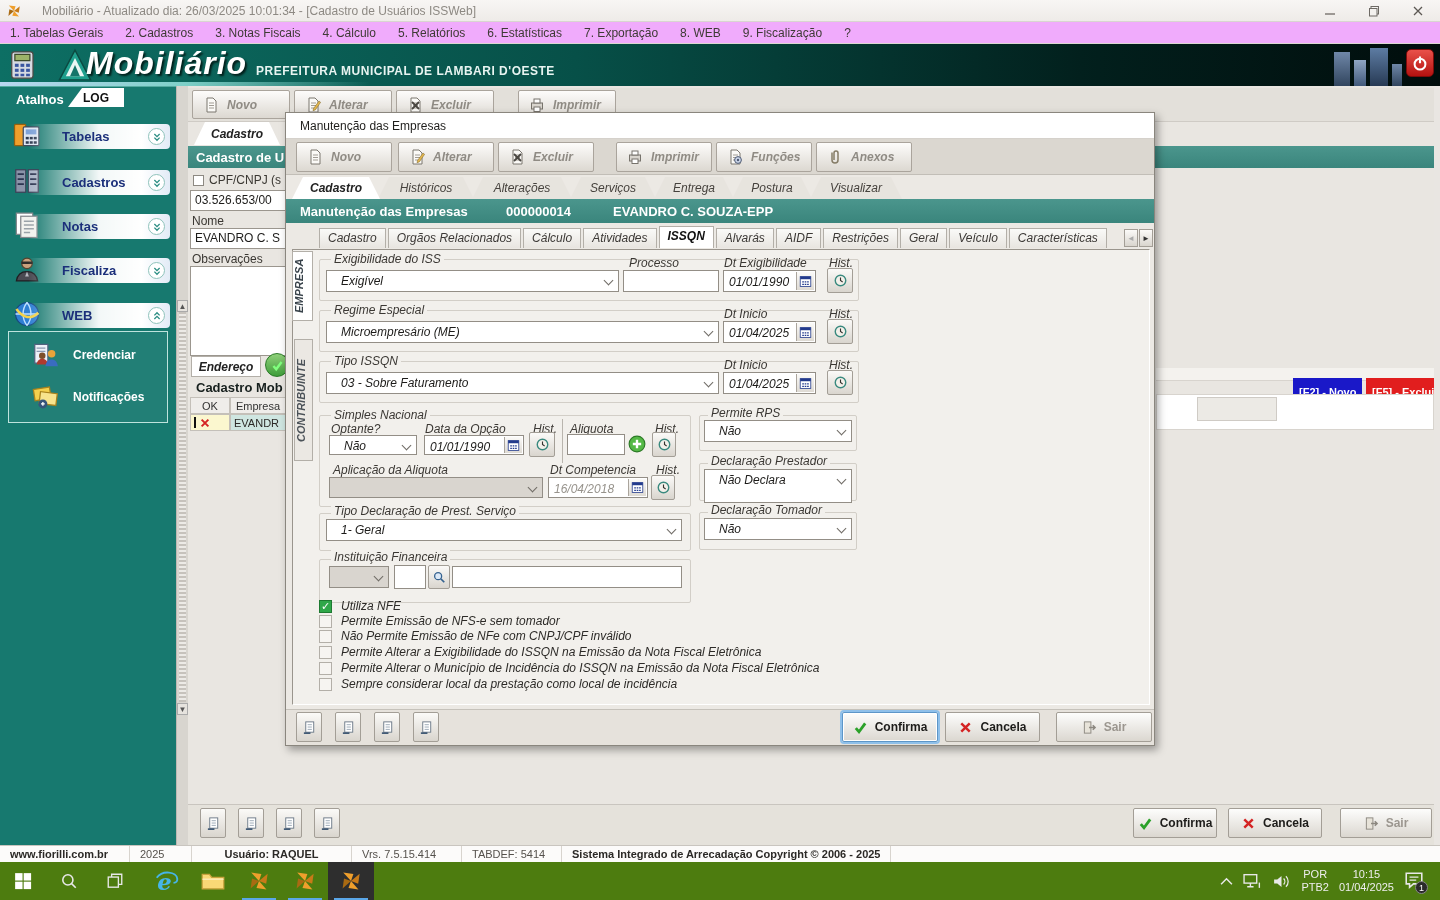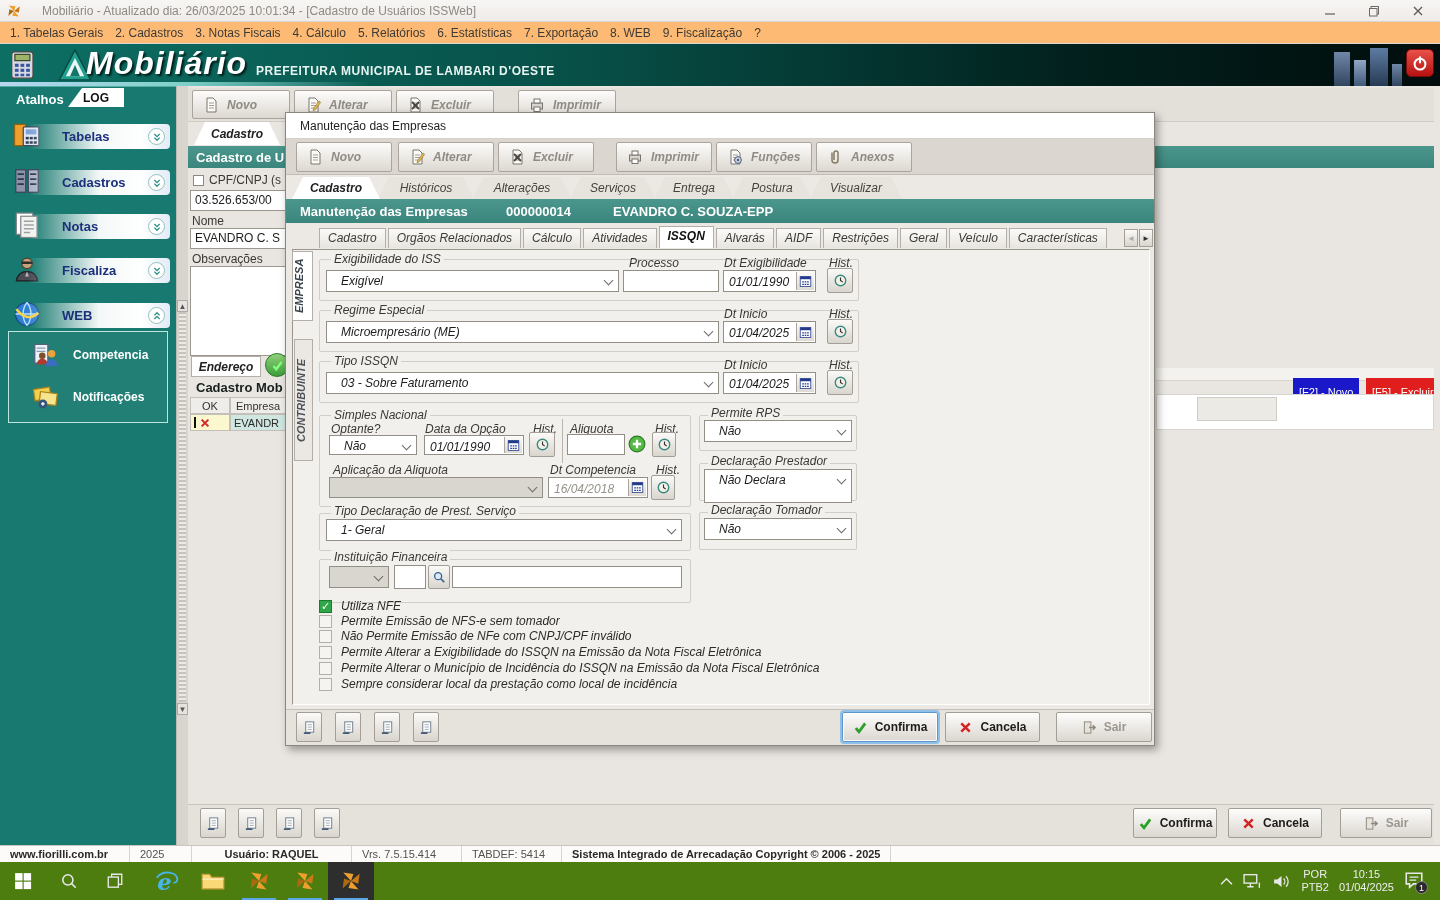--- a/index.html
+++ b/index.html
@@ -5,21 +5,21 @@
   *{margin:0;padding:0;box-sizing:border-box}
   html,body{width:1440px;height:900px}
   body{font-family:"Liberation Sans","DejaVu Sans",sans-serif;overflow:hidden;background:#e9e6e2;font-size:12px;color:#2c2a27}
   #stage{position:relative;width:1440px;height:900px;overflow:hidden}
   .abs{position:absolute}
   .ic{display:inline-block;vertical-align:middle}
   
   #titlebar{left:0;top:0;width:1440px;height:22px;background:linear-gradient(#f8f6f4,#eeebe8);border-bottom:1px solid #d9d5d0;display:flex;align-items:center}
   #titlebar .ttl{color:#8d8983;font-size:12px;margin-left:20px}
   .wbtn{width:44px;height:22px;display:flex;align-items:center;justify-content:center;color:#6e6a65}
-  #menubar{left:0;top:22px;width:1440px;height:22px;background:#fdba74;border-bottom:1px solid #dcd8d2;display:flex;align-items:center;gap:12px;padding:0 10px;color:#3e3a35;font-size:12px}
+  #menubar{left:0;top:22px;width:1440px;height:22px;background:#f0abfc;border-bottom:1px solid #dcd8d2;display:flex;align-items:center;gap:22px;padding:0 10px;color:#3e3a35;font-size:12px}
   #menubar span{cursor:default}
   
   #banner{left:0;top:44px;width:1440px;height:42px;background:linear-gradient(90deg,#0d6f64 0%,#075048 40%,#02201d 75%,#010d0c 100%)}
   #banner .brand{position:absolute;left:86px;top:1px;font-size:32px;font-weight:bold;font-style:italic;color:#fff;text-shadow:2px 2px 2px #03201c;letter-spacing:1px}
   #banner .sub{position:absolute;left:256px;top:20px;color:#e8f4f1;font-size:12px;font-weight:bold;letter-spacing:.5px}
   #banner .shinestrip{position:absolute;left:0;bottom:0;width:370px;height:4px;background:linear-gradient(90deg,#b9d7f1,#7ed0c8,rgba(23,121,111,0))}
   .citybox{position:absolute;left:1328px;top:0;width:112px;height:42px;background:linear-gradient(90deg,#0a1828,#1d3said 60%,#2a4a6e);overflow:hidden}
   .bld{position:absolute;bottom:0;background:linear-gradient(#6f87a8,#31455e)}
   #powerbtn{position:absolute;left:1406px;top:5px;width:28px;height:28px;background:linear-gradient(#e9514a,#b41210);border:1px solid #7e0b0a;border-radius:5px;display:flex;align-items:center;justify-content:center}
   
@@ -67,21 +67,21 @@
   .datef .calbtn{position:absolute;right:1px;top:1px;bottom:1px;width:18px;background:linear-gradient(#fbfaf8,#dedad3);border-left:1px solid #aaa49c;display:flex;align-items:center;justify-content:center}
   .hbtn{position:absolute;width:26px;height:25px;background:linear-gradient(#fbfaf8,#d9d5ce);border:1px solid #a39e96;border-radius:2px;display:flex;align-items:center;justify-content:center}
   .flbl{position:absolute;font-style:italic;font-size:12px;color:#3b3834;white-space:nowrap}
   .ckrow{position:absolute;left:33px;display:flex;align-items:center;gap:9px;font-style:italic;font-size:12px;color:#2d2b28;white-space:nowrap}
   .ckbox{width:13px;height:13px;border:1px solid #b3afa8;background:#f6f4f1;flex:none}
   .ckbox.on{background:#2fa749;border-color:#1e7a31;display:flex;align-items:center;justify-content:center;color:#fff;font-size:11px;line-height:13px;font-style:normal}
   .navbtn{position:absolute;width:26px;height:30px;background:linear-gradient(#fbfaf8,#d9d5ce);border:1px solid #a39e96;border-radius:2px;display:flex;align-items:center;justify-content:center}
   .actbtn{position:absolute;height:30px;background:linear-gradient(#fdfdfc,#dbd7d0);border:1px solid #a39e96;border-radius:2px;display:flex;align-items:center;justify-content:center;gap:7px;font-weight:bold;font-size:12px;color:#1d1c1a}
   .actbtn.dis{color:#9b968f}
   .actbtn.focus{outline:2px solid #8fc0ea;border:1px solid #5d96c8;box-shadow:inset 0 0 0 1px #fff}
-  .badge{position:absolute;height:28px;display:flex;align-items:center;padding:8px 6px;color:#fff;font-weight:normal;font-size:11px;white-space:nowrap}
+  .badge{position:absolute;height:28px;display:flex;align-items:center;padding:8px 6px;color:#fff;font-weight:bold;font-size:11px;white-space:nowrap}
   
   #statusbar{left:0;top:845px;width:1440px;height:17px;background:#fcfbfa;border-top:1px solid #c9c5bf;display:flex;align-items:center;font-size:11px;color:#55514c}
   #statusbar .seg{padding:0 10px;border-right:1px solid #d8d4ce;height:100%;display:flex;align-items:center;white-space:nowrap}
   #statusbar .b{font-weight:bold;color:#2b2926}
   
   #taskbar{left:0;top:862px;width:1440px;height:38px;background:#4d7c0f;display:flex;align-items:center;z-index:9}
   .tbi{width:46px;height:38px;display:flex;align-items:center;justify-content:center;position:relative}
   .tbi.run::after{content:"";position:absolute;left:6px;right:6px;bottom:0;height:2px;background:#5aa7e8}
   .tbi.active{background:#2e2e2e}
   .tray{margin-left:auto;display:flex;align-items:center;color:#eee;font-size:11px;gap:10px;padding-right:6px}
@@ -405,21 +405,21 @@
           <svg width="12" height="12" style="transform:rotate(180deg)">
             <use href="#s-chevd"></use>
           </svg>
         </span>
   </div>
 
   <div id="webbox">
     <span class="abs" style="left:22px;top:8px"><svg width="30" height="30">
             <use href="#s-cred"></use>
           </svg></span>
-    <span class="subitem-label" style="left:64px;top:16px">Competencia</span>
+    <span class="subitem-label" style="left:64px;top:16px">Credenciar</span>
     <span class="abs" style="left:22px;top:50px"><svg width="30" height="30">
             <use href="#s-notif"></use>
           </svg></span>
     <span class="subitem-label" style="left:64px;top:58px">Notificações</span>
   </div>
 </div>
 
 <div class="abs" id="splitter">
   <span class="track"></span>
   <span class="sarr" style="top:214px">▲</span>

